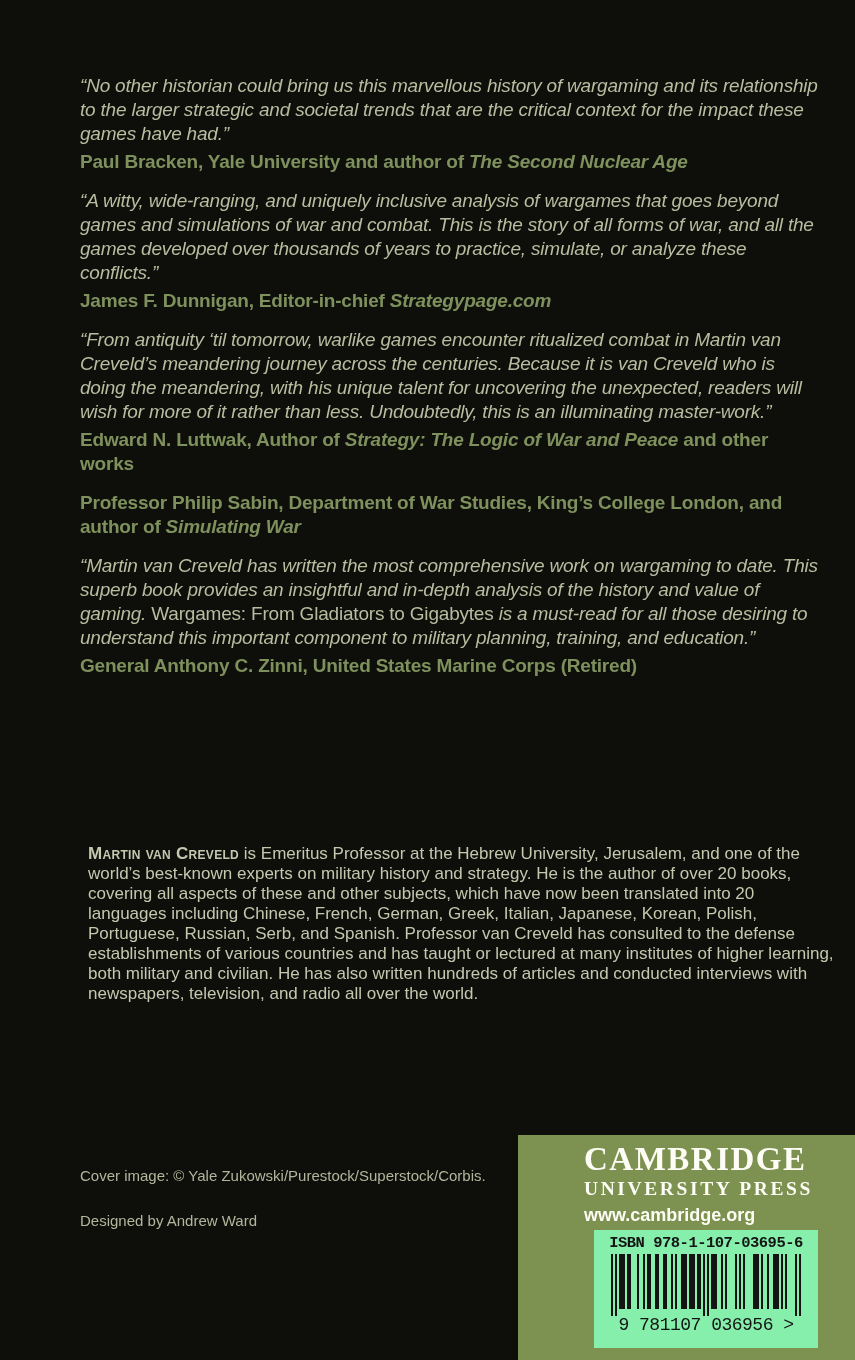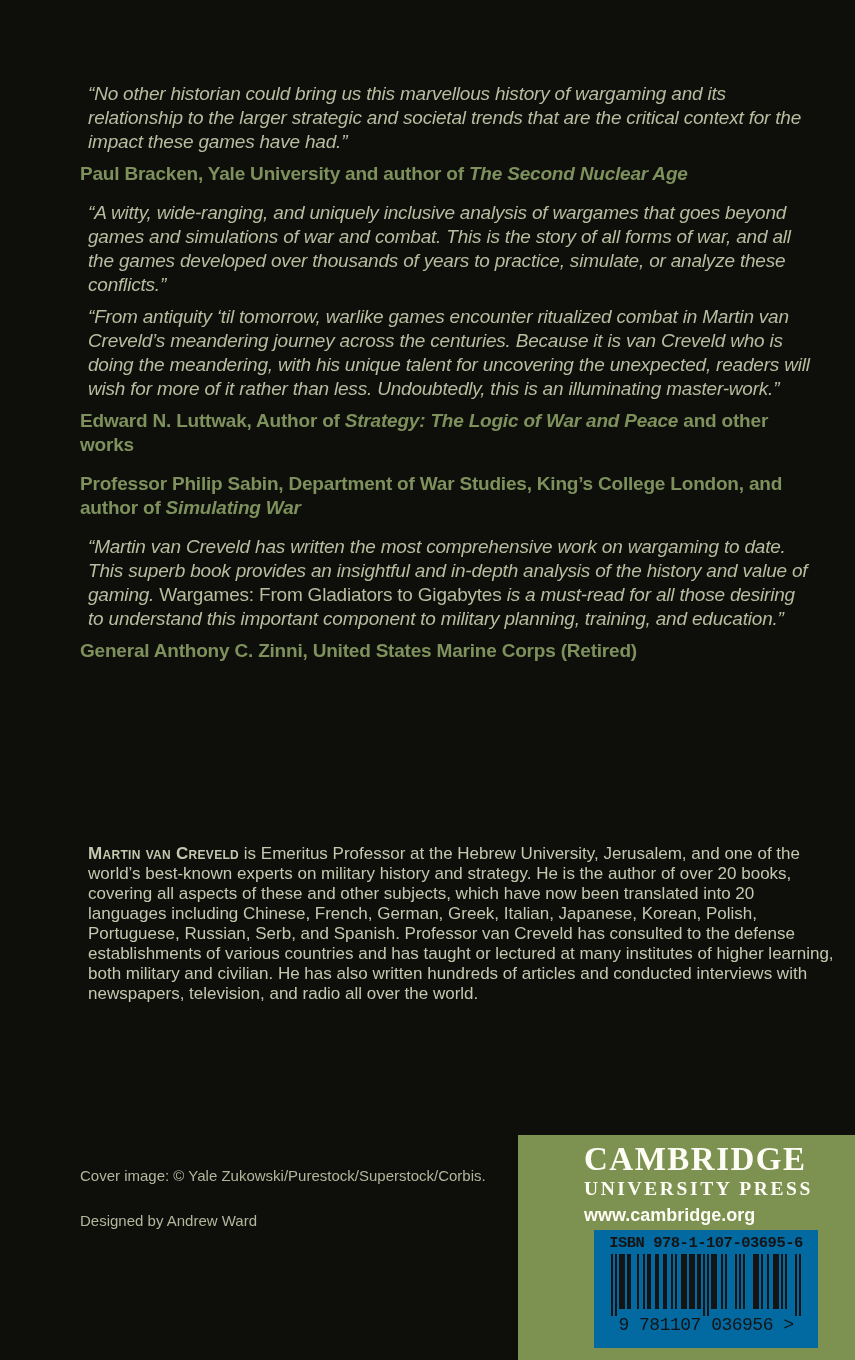--- a/index.html
+++ b/index.html
@@ -8,21 +8,21 @@
     width:855px;height:1360px;
     background:#0e0f0b;
     overflow:hidden;
     font-family:"Liberation Sans", sans-serif;
   }
   
   .quotes{
     position:absolute;left:80px;top:74px;width:742px;
   }
   .quote-text{
-    margin:8px;
+    margin:0;
     font-style:italic;
     font-size:19px;line-height:24px;
     letter-spacing:-0.2px;
     color:#b7bd9f;
   }
   .quote-text .roman{font-style:normal;}
   .quote-attr{
     margin:4px 0 15px 0;
     font-weight:bold;
     font-size:19px;line-height:24px;
@@ -72,21 +72,21 @@
     white-space:nowrap;
     text-align:center;
   }
   .logo .web{
     font-weight:bold;
     font-size:18px;line-height:22px;
     margin-top:4px;
   }
   .isbn-box{
     position:absolute;left:76px;top:95px;width:224px;height:118px;
-    background:#0369a1;
+    background:#86efac;
     text-align:center;
     box-sizing:border-box;
     padding-top:4px;
   }
   .isbn-label{
     font-family:"Liberation Mono", monospace;
     font-weight:bold;
     font-size:15.5px;line-height:19px;
     letter-spacing:-0.5px;
     color:#141414;
@@ -109,20 +109,21 @@
 
   <div class="quotes">
 
     <div>
       <p class="quote-text"><span>“No other historian could bring us this marvellous history of wargaming and its relationship to the larger strategic and societal trends that are the critical context for the impact these games have had.”</span></p>
       <p class="quote-attr"><span>Paul Bracken, Yale University and author of </span><span class="it">The Second Nuclear Age</span><span></span></p>
     </div>
 
     <div>
       <p class="quote-text"><span>“A witty, wide-ranging, and uniquely inclusive analysis of wargames that goes beyond games and simulations of war and combat. This is the story of all forms of war, and all the games developed over thousands of years to practice, simulate, or analyze these conflicts.”</span></p>
+      <p class="quote-attr"><span>James F. Dunnigan, Editor-in-chief </span><span class="it">Strategypage.com</span><span></span></p>
     </div>
 
     <div>
       <p class="quote-text"><span>“From antiquity ‘til tomorrow, warlike games encounter ritualized combat in Martin van Creveld’s meandering journey across the centuries. Because it is van Creveld who is doing the meandering, with his unique talent for uncovering the unexpected, readers will wish for more of it rather than less. Undoubtedly, this is an illuminating master-work.”</span></p>
       <p class="quote-attr"><span>Edward N. Luttwak, Author of </span><span class="it">Strategy: The Logic of War and Peace</span><span> and other works</span></p>
     </div>
 
     <div>
       <p class="quote-attr"><span>Professor Philip Sabin, Department of War Studies, King’s College London, and author of </span><span class="it">Simulating War</span><span></span></p>
     </div>

